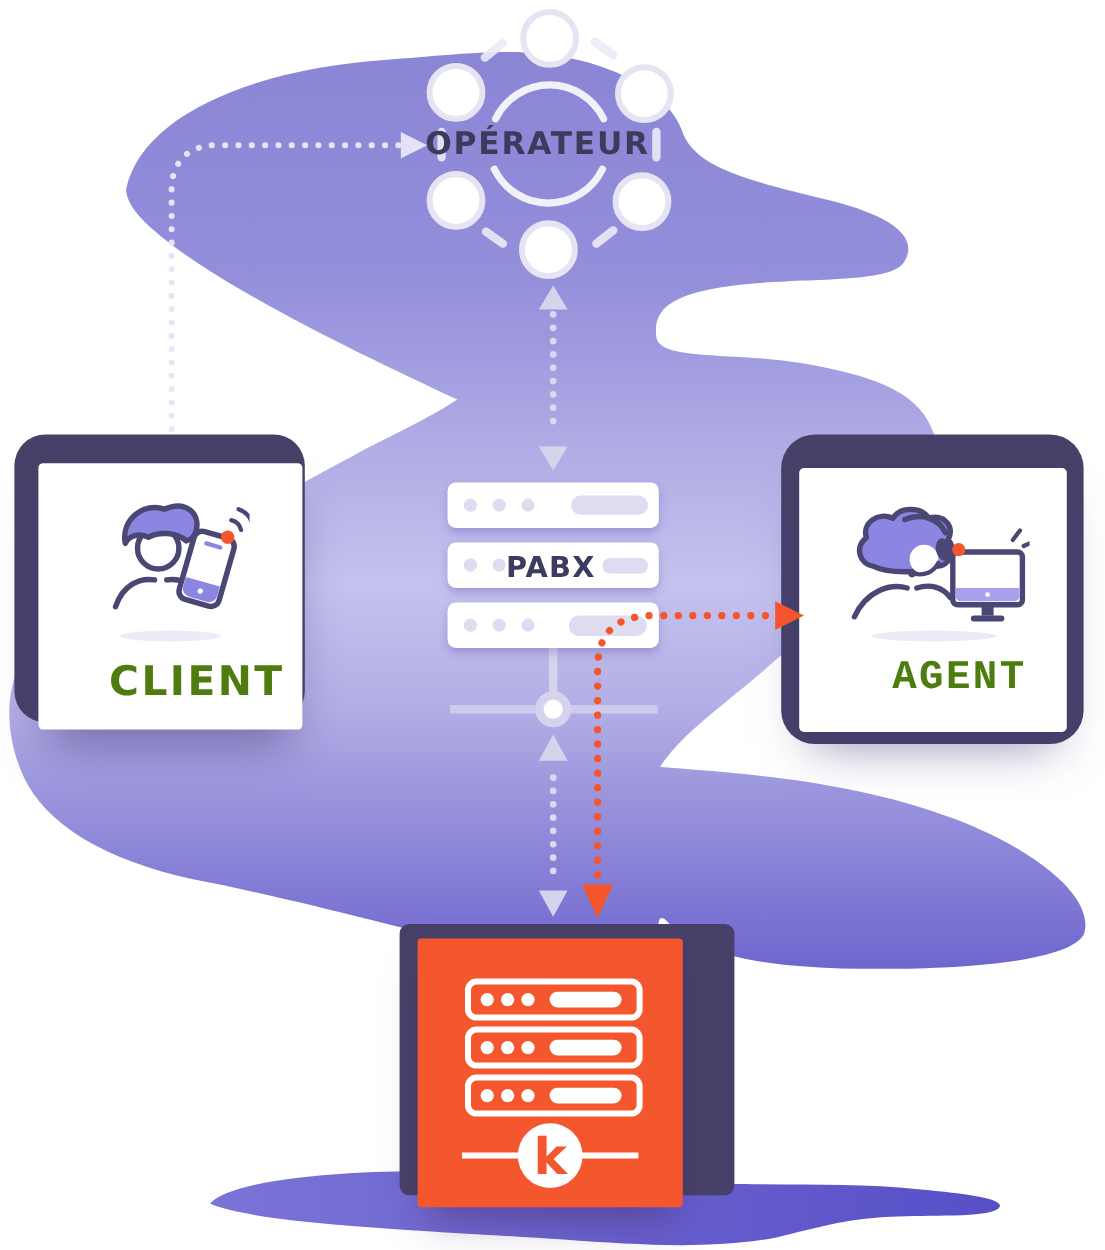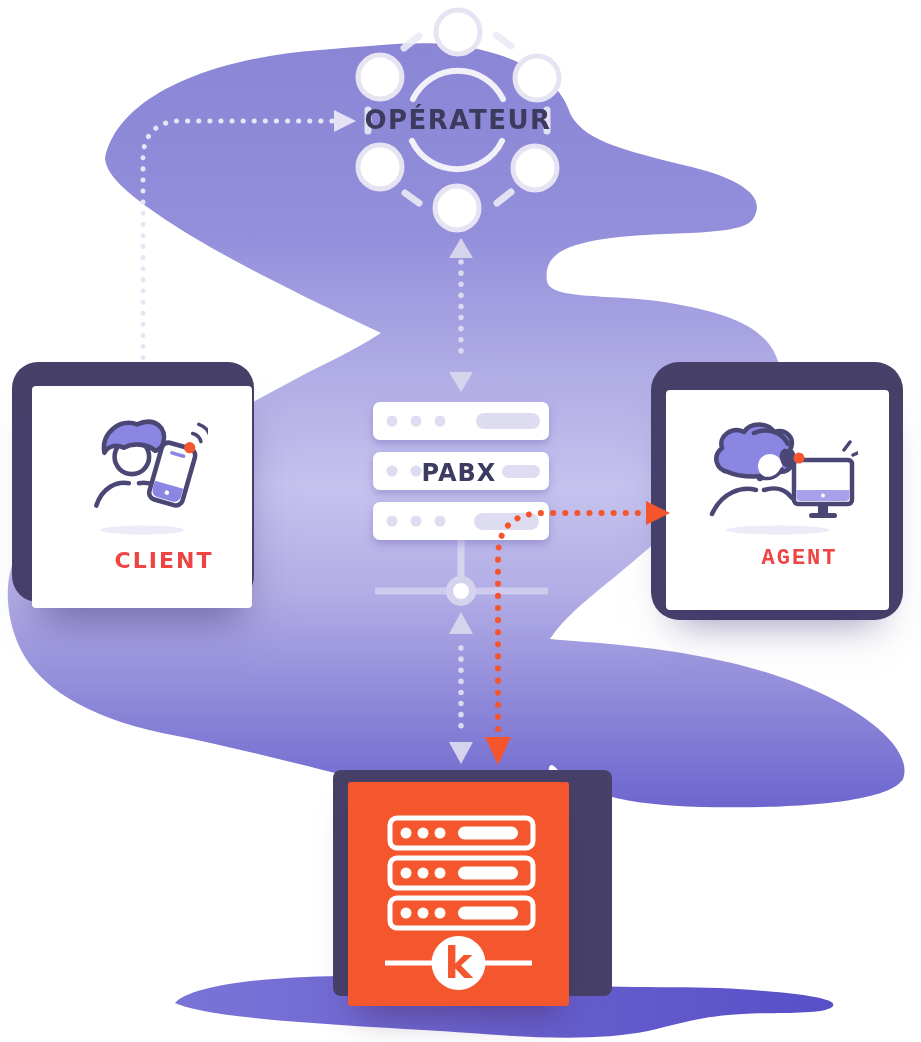--- a/index.html
+++ b/index.html
@@ -6,22 +6,22 @@
   .stage{position:relative;width:921px;height:1042px;overflow:hidden;
          font-family:"DejaVu Sans","Liberation Sans",sans-serif;}
   .stage svg{display:block;}
   .layer{position:absolute;left:0;top:0;}
   .overlay{pointer-events:none;}
   .card{position:absolute;box-sizing:border-box;display:flex;flex-direction:column;
         align-items:center;justify-content:flex-start;}
   .shadow-card{position:absolute;background:#474169;}
   .white-card{background:#ffffff;border-radius:4px;
               box-shadow:0 22px 38px -10px rgba(62,54,118,.55);}
-  .node-label{font-weight:800;color:#ef4444;letter-spacing:2px;font-size:22px;margin-left:44px;}
-  .operator-label{position:absolute;left:358px;top:105px;width:200px;text-align:center;
+  .node-label{font-weight:800;color:#4d7c0f;letter-spacing:2px;font-size:34px;margin-left:44px;}
+  .operator-label{position:absolute;left:348px;top:105px;width:200px;text-align:center;
                   font-weight:800;font-size:26px;letter-spacing:1.5px;color:#3d3a5e;}
   .orange-card{background:#f4572d;border-radius:3px;
                box-shadow:0 18px 32px -10px rgba(70,35,90,.5);}
   .icon-wrap{margin-top:26px;}
   .ground{width:100%;display:flex;justify-content:center;}
 </style>
 </head>
 <body>
 
 <div class="stage">

